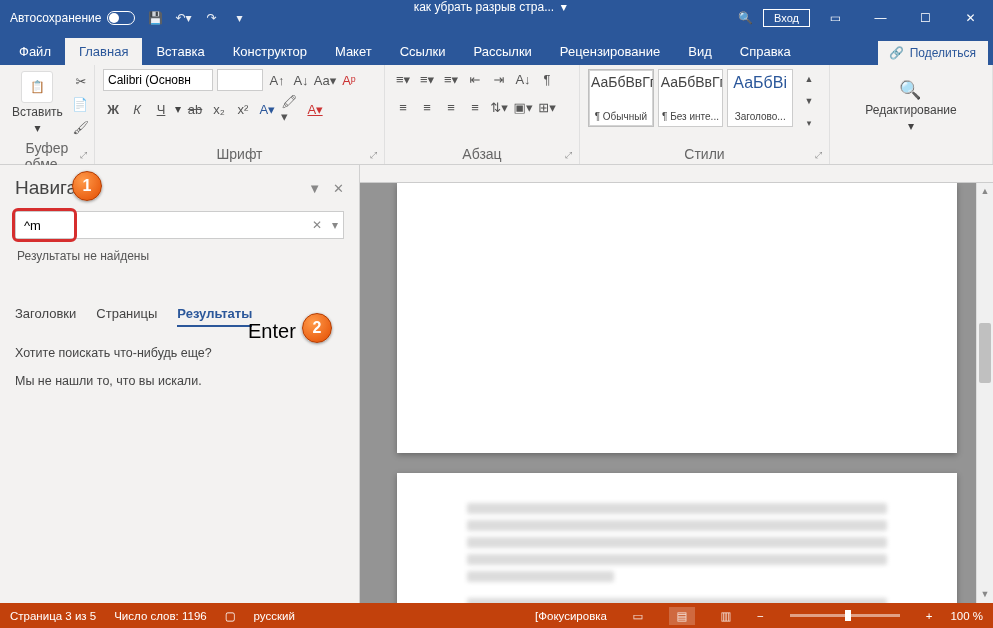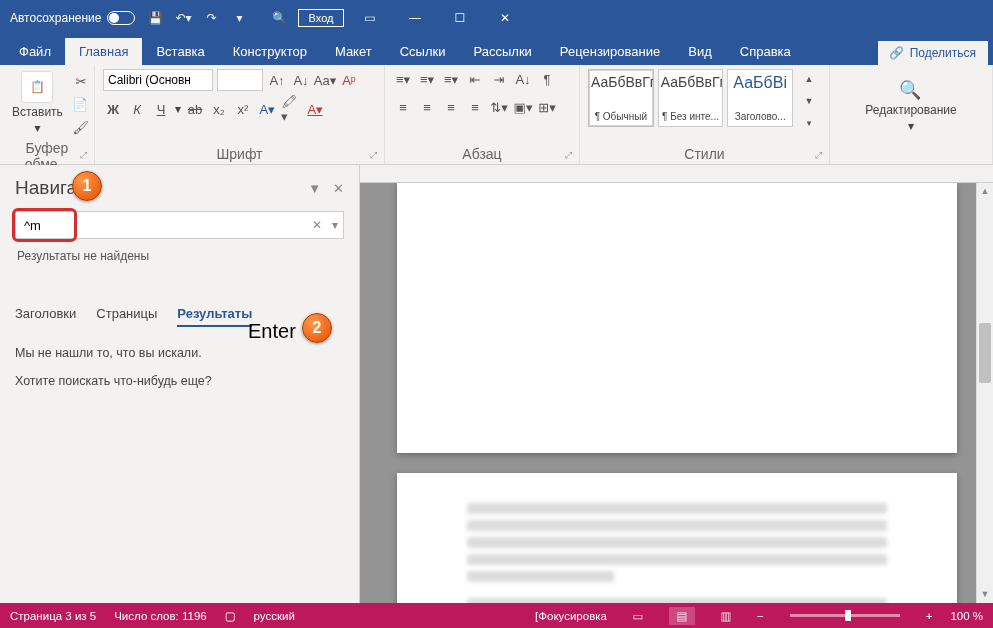--- a/index.html
+++ b/index.html
@@ -65,39 +65,42 @@
 .doc-scroll { flex: 1; overflow: auto; padding: 0 20px; }
 .page { width: 560px; min-height: 270px; background: #fff; margin: 0 auto 20px auto; box-shadow: 0 2px 6px rgba(0,0,0,.3); }
 .page.top { height: 120px; }
 .page-content { padding: 30px 70px; }
 .blur-line { height: 11px; background: #dcdcdc; margin-bottom: 6px; border-radius: 2px; filter: blur(2px); }
 .vscroll { position: absolute; right: 0; top: 18px; bottom: 0; width: 17px; background: #f0f0f0; border-left: 1px solid #ddd; }
 .vscroll .thumb { position: absolute; left: 2px; right: 2px; top: 140px; height: 60px; background: #c0c0c0; border-radius: 2px; }
 .vscroll .arrow { position: absolute; left: 0; right: 0; height: 17px; text-align: center; font-size: 9px; color: #888; line-height: 17px; }
 
 
-.statusbar { height: 25px; background: #be185d; display: flex; align-items: center; color: #fff; font-size: 11.5px; padding: 0 10px; gap: 18px; }
+.statusbar { height: 25px; background: #c2410c; display: flex; align-items: center; color: #fff; font-size: 11.5px; padding: 0 10px; gap: 18px; }
 .statusbar .spacer { flex: 1; }
 .statusbar .view-btn { width: 26px; height: 18px; display: inline-flex; align-items: center; justify-content: center; opacity: .85; }
 .zoom-slider { width: 110px; height: 3px; background: rgba(255,255,255,.5); position: relative; margin: 0 8px; }
 .zoom-slider::after { content: ''; position: absolute; left: 50%; top: -4px; width: 6px; height: 11px; background: #fff; }
 </style>
 </head>
 <body>
 
 <div class="titlebar">
   <div class="qat">
     <div class="autosave">
       <span>Автосохранение</span>
       <span class="toggle"></span>
     </div>
     <span class="qat-icon">💾</span>
     <span class="qat-icon">↶▾</span>
     <span class="qat-icon">↷</span>
     <span class="qat-icon">▾</span>
+  </div>
+  <div class="title">
+    <span>как убрать разрыв стра...</span> &nbsp;▾
   </div>
   <div class="right">
     <div>🔍</div>
     <div>
         <span class="login-btn">Вход</span>
       </div>
     <div>▭</div>
     <div>—</div>
     <div>☐</div>
     <div>✕</div>
@@ -243,22 +246,22 @@
       </div>
       <div class="search-outline"></div>
     </div>
     <div class="nav-result-label">Результаты не найдены</div>
     <div class="nav-tabs">
       <div class="ntab">Заголовки</div>
       <div class="ntab">Страницы</div>
       <div class="ntab active">Результаты</div>
     </div>
     <div class="nav-body">
+      <p>Хотите поискать что-нибудь еще?</p>
       <p>Мы не нашли то, что вы искали.</p>
-      <p>Хотите поискать что-нибудь еще?</p>
     </div>
 
     <div class="badge" style="top:6px;left:72px">1</div>
     <div class="badge" style="top:148px;left:302px">2</div>
     <div class="enter-label" style="top:155px;left:248px">Enter</div>
   </div>
 
   <div class="doc-area">
     <div class="ruler"></div>
     <div class="doc-scroll">

